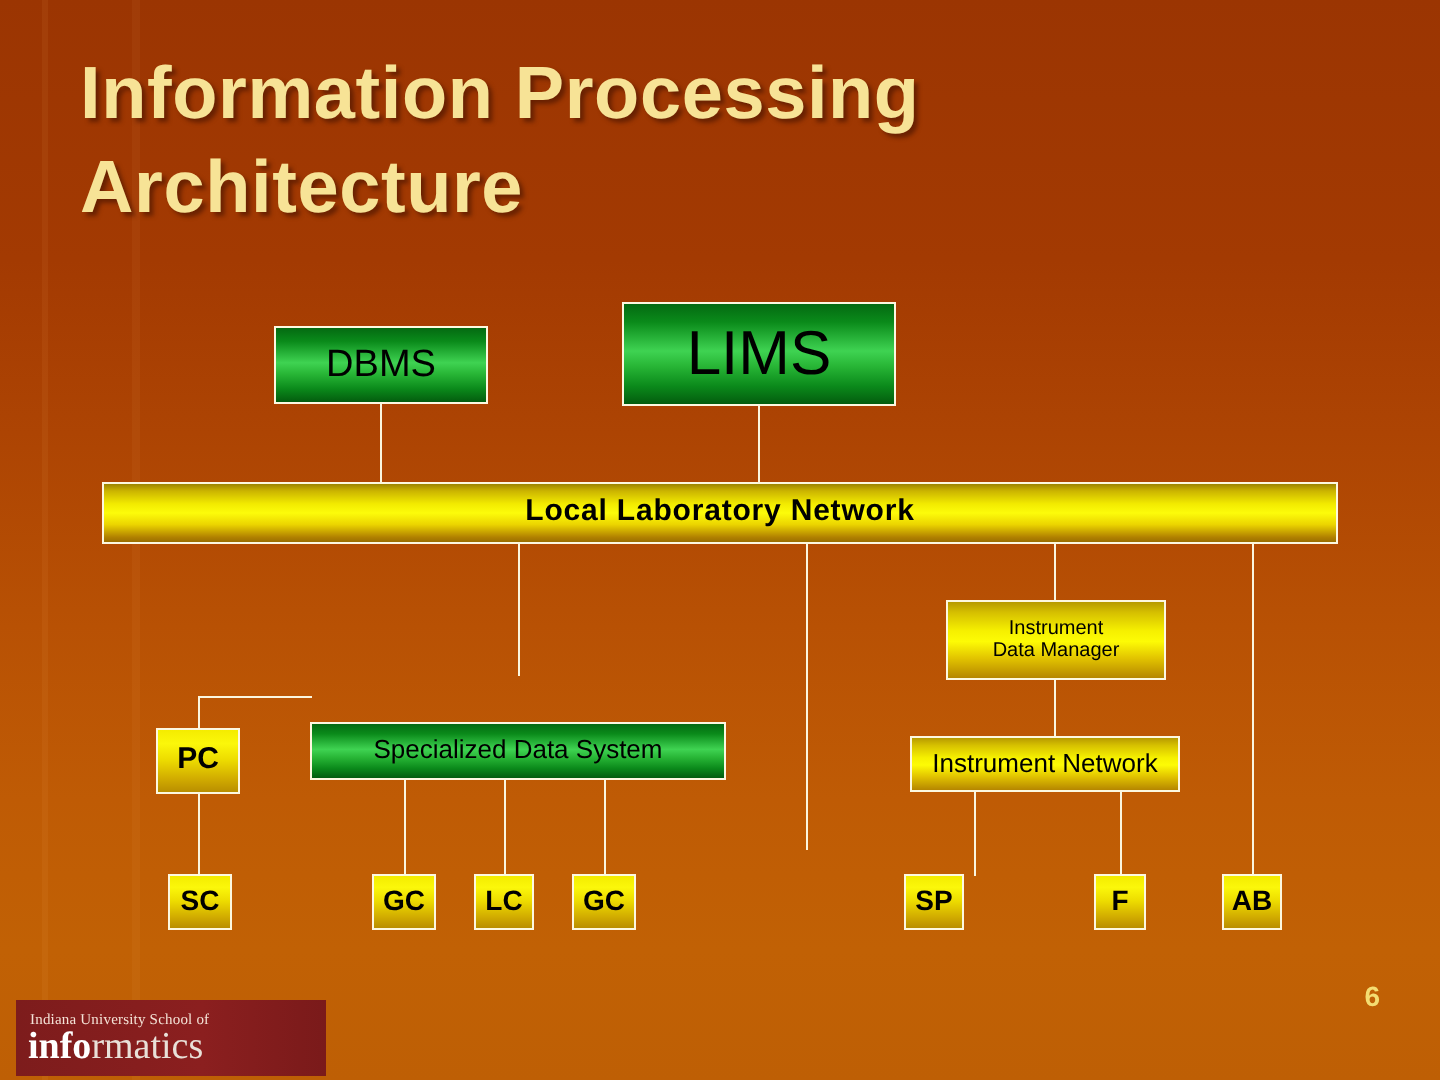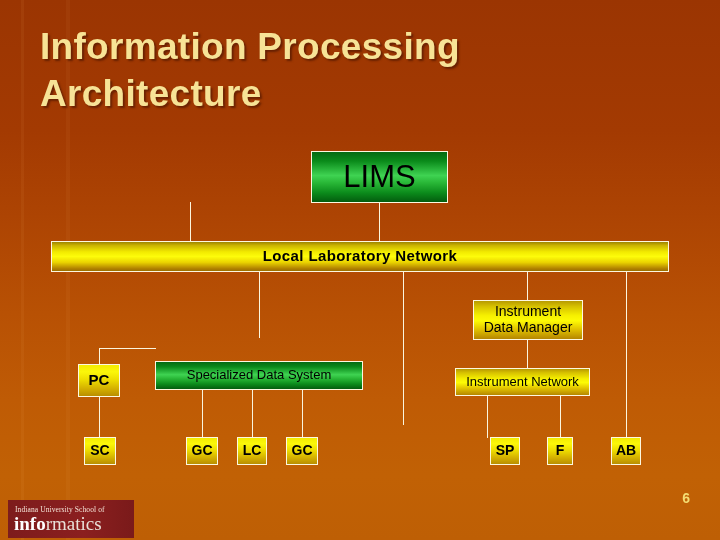--- a/index.html
+++ b/index.html
@@ -73,38 +73,38 @@
   .yellow-bar {
     background: linear-gradient(to bottom, #9d8400 0%, #cbb400 12%, #f2ea00 34%, #fdfc0a 50%, #ebd400 70%, #b08000 92%, #9a6e00 100%);
   }
   .yellow-sm {
     background: linear-gradient(to bottom, #f4ec00 0%, #fbf70a 22%, #eddc00 48%, #d2ad00 78%, #b98e00 100%);
   }
 
   #n-dbms   { left:137px; top:163px;  width:107px; height:39px;  font-size:19px; }
   #n-lims   { left:311px; top:151px;  width:137px; height:52px;  font-size:31px; }
   #n-network{ left:51px;  top:241px;  width:618px; height:31px;  font-size:15px; font-weight:bold; letter-spacing:0.4px; }
-  #n-idm    { left:473px; top:300px;  width:110px; height:40px;  font-size:14px; }
+  #n-idm    { left:473px; top:300px;  width:110px; height:40px;  font-size:10px; }
   #n-sds    { left:155px; top:337px;  width:208px; height:29px;  font-size:13px;margin-top:24px; }
   #n-pc     { left:78px;  top:364px;  width:42px;  height:33px;  font-size:15px; font-weight:bold; }
   #n-inet   { left:455px; top:368px;  width:135px; height:28px;  font-size:13px; }
   #n-sc     { left:84px;  top:437px;  width:32px;  height:28px;  font-size:14px; font-weight:bold; }
   #n-gc1    { left:186px; top:437px;  width:32px;  height:28px;  font-size:14px; font-weight:bold; }
   #n-lc     { left:237px; top:437px;  width:30px;  height:28px;  font-size:14px; font-weight:bold; }
   #n-gc2    { left:286px; top:437px;  width:32px;  height:28px;  font-size:14px; font-weight:bold; }
   #n-manual { left:352px; top:424px;  width:102px; height:38px;  font-size:12px; }
-  #n-sp     { left:490px; top:437px;  width:30px;  height:28px;  font-size:14px; font-weight:bold; }
+  #n-sp     { left:452px; top:437px;  width:30px;  height:28px;  font-size:14px; font-weight:bold; }
   #n-f      { left:547px; top:437px;  width:26px;  height:28px;  font-size:14px; font-weight:bold; }
   #n-ab     { left:611px; top:437px;  width:30px;  height:28px;  font-size:14px; font-weight:bold; }
 
   .logo {
     position: absolute;
     left: 8px;
     top: 500px;
-    width: 126px;
+    width: 155px;
     height: 38px;
     background: #7c1b1b;
     background: linear-gradient(to right, #7d1c1c 0%, #8b1f1f 60%, #7a1a1a 100%);
     overflow: hidden;
   }
   .logo-top {
     color: #f4e3d7;
     font-size: 7.5px;
     margin: 5px 0 0 7px;
     letter-spacing: 0.1px;
@@ -158,20 +158,21 @@
 
   <div class="conn v" style="left:202px; top:366px; height:72px;"></div>
   <div class="conn v" style="left:252px; top:366px; height:72px;"></div>
   <div class="conn v" style="left:302px; top:366px; height:72px;"></div>
 
   <div class="conn v" style="left:99px; top:397px; height:41px;"></div>
 
   <div class="conn v" style="left:487px; top:396px; height:42px;"></div>
   <div class="conn v" style="left:560px; top:396px; height:42px;"></div>
 
+  <div id="n-dbms" class="node green">DBMS</div>
   <div id="n-lims" class="node green">LIMS</div>
   <div id="n-network" class="node yellow-bar">Local Laboratory Network</div>
   <div id="n-idm" class="node yellow">Instrument
 Data Manager</div>
   <div id="n-sds" class="node green">Specialized Data System</div>
   <div id="n-pc" class="node yellow-sm">PC</div>
   <div id="n-inet" class="node yellow">Instrument Network</div>
   <div id="n-sc" class="node yellow-sm">SC</div>
   <div id="n-gc1" class="node yellow-sm">GC</div>
   <div id="n-lc" class="node yellow-sm">LC</div>

